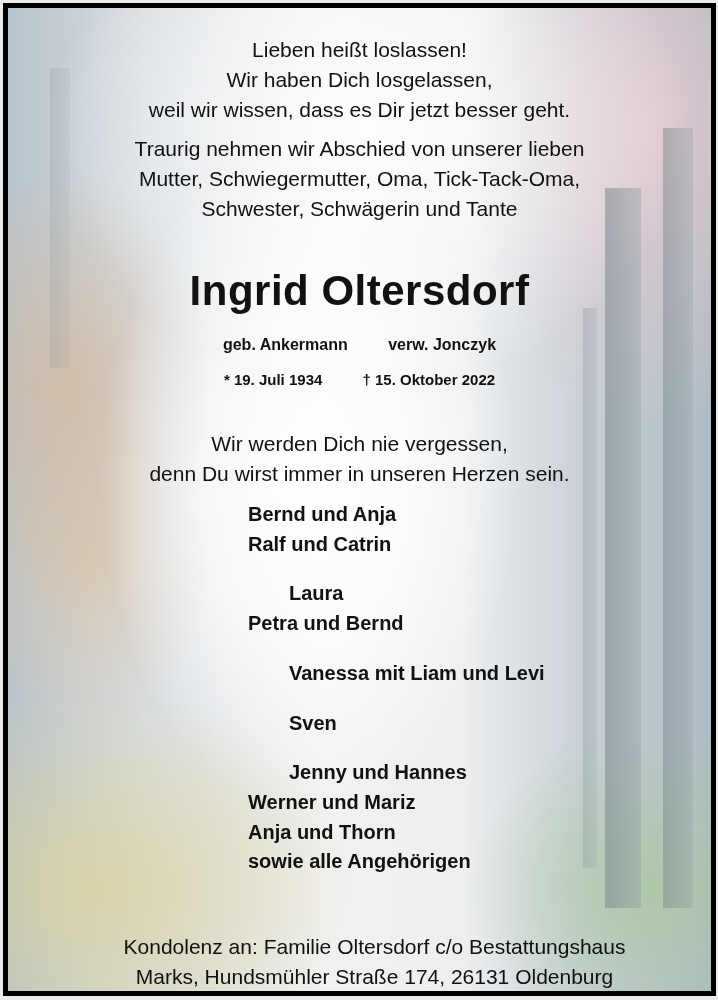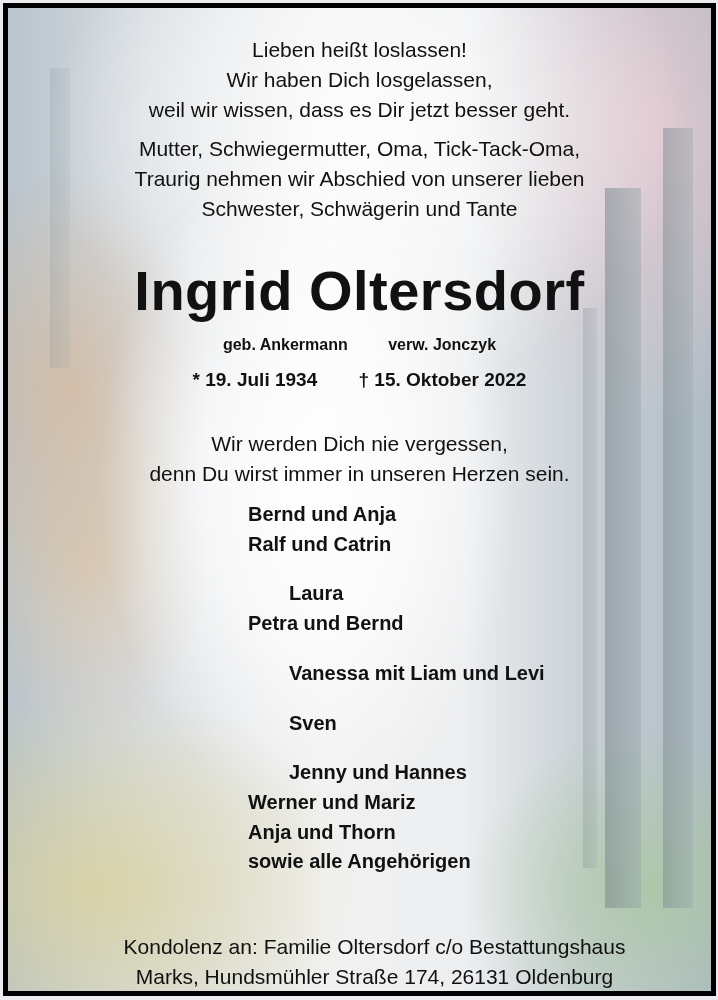--- a/index.html
+++ b/index.html
@@ -70,42 +70,42 @@
     right: 0;
     font-size: 21px;
     line-height: 30px;
   }
   .line { display: block; }
   .name {
     position: absolute;
     top: 253px;
     left: 0;
     right: 0;
-    font-size: 56px;
+    font-size: 42px;
     font-weight: bold;
     letter-spacing: 0.5px;
     line-height: 60px;
     text-align: center;
   }
   .maiden {
     position: absolute;
     top: 323px;
     left: 0;
     right: 0;
     font-size: 16px;
     font-weight: bold;
     line-height: 28px;
   }
   .maiden span { display: inline-block; margin: 0 18px; }
   .dates {
     position: absolute;
     top: 357px;
     left: 0;
     right: 0;
-    font-size: 19px;
+    font-size: 15px;
     font-weight: bold;
     line-height: 30px;
   }
   .dates span { display: inline-block; margin: 0 18px; }
   .quote {
     position: absolute;
     top: 421px;
     left: 0;
     right: 0;
     font-size: 21px;
@@ -153,22 +153,22 @@
 
   <div class="content">
 
     <div class="poem">
       <span class="line">Lieben heißt loslassen!</span>
       <span class="line">Wir haben Dich losgelassen,</span>
       <span class="line">weil wir wissen, dass es Dir jetzt besser geht.</span>
     </div>
 
     <div class="intro">
+      <span class="line">Traurig nehmen wir Abschied von unserer lieben</span>
       <span class="line">Mutter, Schwiegermutter, Oma, Tick-Tack-Oma,</span>
-      <span class="line">Traurig nehmen wir Abschied von unserer lieben</span>
       <span class="line">Schwester, Schwägerin und Tante</span>
     </div>
 
     <div class="name">Ingrid Oltersdorf</div>
 
     <div class="maiden">
       <span>geb. Ankermann</span>
       <span>verw. Jonczyk</span>
     </div>
 

